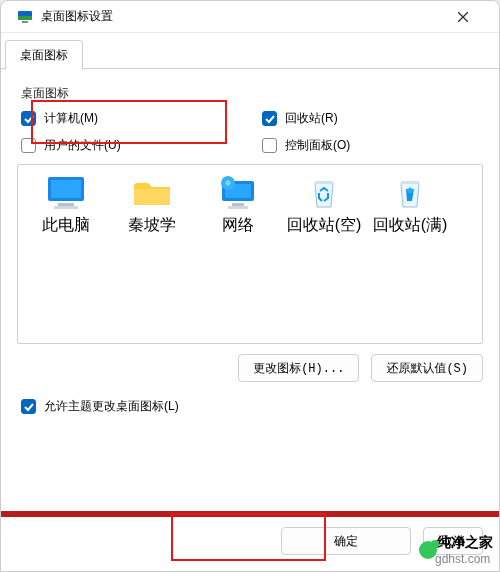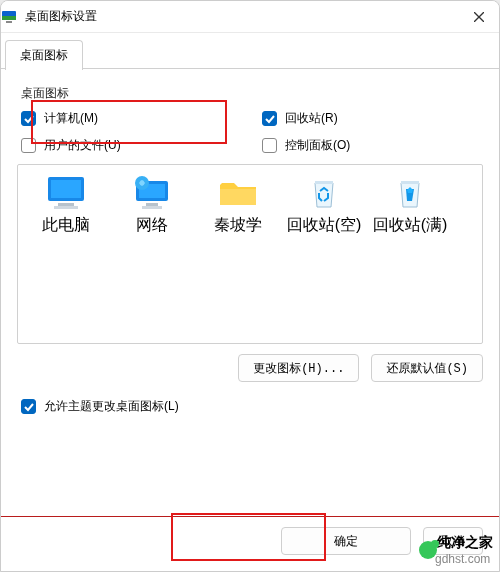--- a/index.html
+++ b/index.html
@@ -22,21 +22,21 @@
     box-shadow: 0 4px 12px rgba(0,0,0,0.15);
     display: flex;
     flex-direction: column;
     overflow: hidden;
     position: relative;
   }
   .titlebar {
     height: 32px;
     display: flex;
     align-items: center;
-    padding: 0 0;
+    padding: 0 16px;
     border-bottom: 1px solid #eaeaea;
     background: #ffffff;
   }
   .titlebar .app-icon {
     width: 16px; height: 16px;
     margin-right: 8px;
     display: inline-flex;
   }
   .titlebar .title {
     flex: 1;
@@ -170,21 +170,21 @@
   }
   .allow-theme {
     margin-top: 16px;
     padding-left: 4px;
   }
   .bottom-buttons {
     display: flex;
     justify-content: flex-end;
     gap: 12px;
     padding: 10px 16px 16px 16px;
-    border-top: 1px solid #b91c1c;
+    border-top: 6px solid #b91c1c;
     background: #fff;
   }
   .watermark {
     position: absolute;
     right: 6px;
     bottom: 5px;
     display: flex;
     align-items: center;
     gap: 0;
     font-size: 12px;
@@ -275,39 +275,39 @@
             <rect x="14" y="28" width="16" height="3" fill="#b7c2cc"></rect>
             <rect x="10" y="31" width="24" height="3" fill="#d0d8e0"></rect>
           </svg>
         </div>
         <div class="lbl">此电脑</div>
       </div>
 
       <div class="icon-item">
         <div class="icon-slot">
           <svg viewBox="0 0 44 36" width="44" height="36">
+            <path d="M4 10 L4 30 L40 30 L40 12 L22 12 L18 8 L6 8 Z" fill="#ffcf40"></path>
+            <rect x="4" y="14" width="36" height="16" fill="#ffd861"></rect>
+          </svg>
+        </div>
+        <div class="lbl">秦坡学</div>
+      </div>
+
+      <div class="icon-item">
+        <div class="icon-slot">
+          <svg viewBox="0 0 44 36" width="44" height="36">
             <rect x="6" y="6" width="32" height="20" rx="2" fill="#1888e8"></rect>
             <rect x="9" y="9" width="26" height="14" fill="#2aa6ff"></rect>
             <circle cx="12" cy="8" r="7" fill="#38b0f5"></circle>
             <path d="M9 8 Q12 2 15 8 Q12 14 9 8 Z" fill="#7fd5ff"></path>
             <rect x="16" y="28" width="12" height="3" fill="#b7c2cc"></rect>
             <rect x="12" y="31" width="20" height="3" fill="#d0d8e0"></rect>
           </svg>
         </div>
         <div class="lbl">网络</div>
-      </div>
-
-      <div class="icon-item">
-        <div class="icon-slot">
-          <svg viewBox="0 0 44 36" width="44" height="36">
-            <path d="M4 10 L4 30 L40 30 L40 12 L22 12 L18 8 L6 8 Z" fill="#ffcf40"></path>
-            <rect x="4" y="14" width="36" height="16" fill="#ffd861"></rect>
-          </svg>
-        </div>
-        <div class="lbl">秦坡学</div>
       </div>
 
       <div class="icon-item">
         <div class="icon-slot">
           <svg viewBox="0 0 44 36" width="44" height="36">
             <path d="M13 8 L31 8 L29 32 L15 32 Z" fill="#eaf6fd" stroke="#9dbfd6" stroke-width="1"></path>
             <rect x="13" y="6" width="18" height="3" fill="#cfe3f1"></rect>
             <g fill="none" stroke="#1296e8" stroke-width="2">
               <path d="M18 16 L22 13 L26 16"></path>
               <path d="M26 18 L26 23 L22 26"></path>

